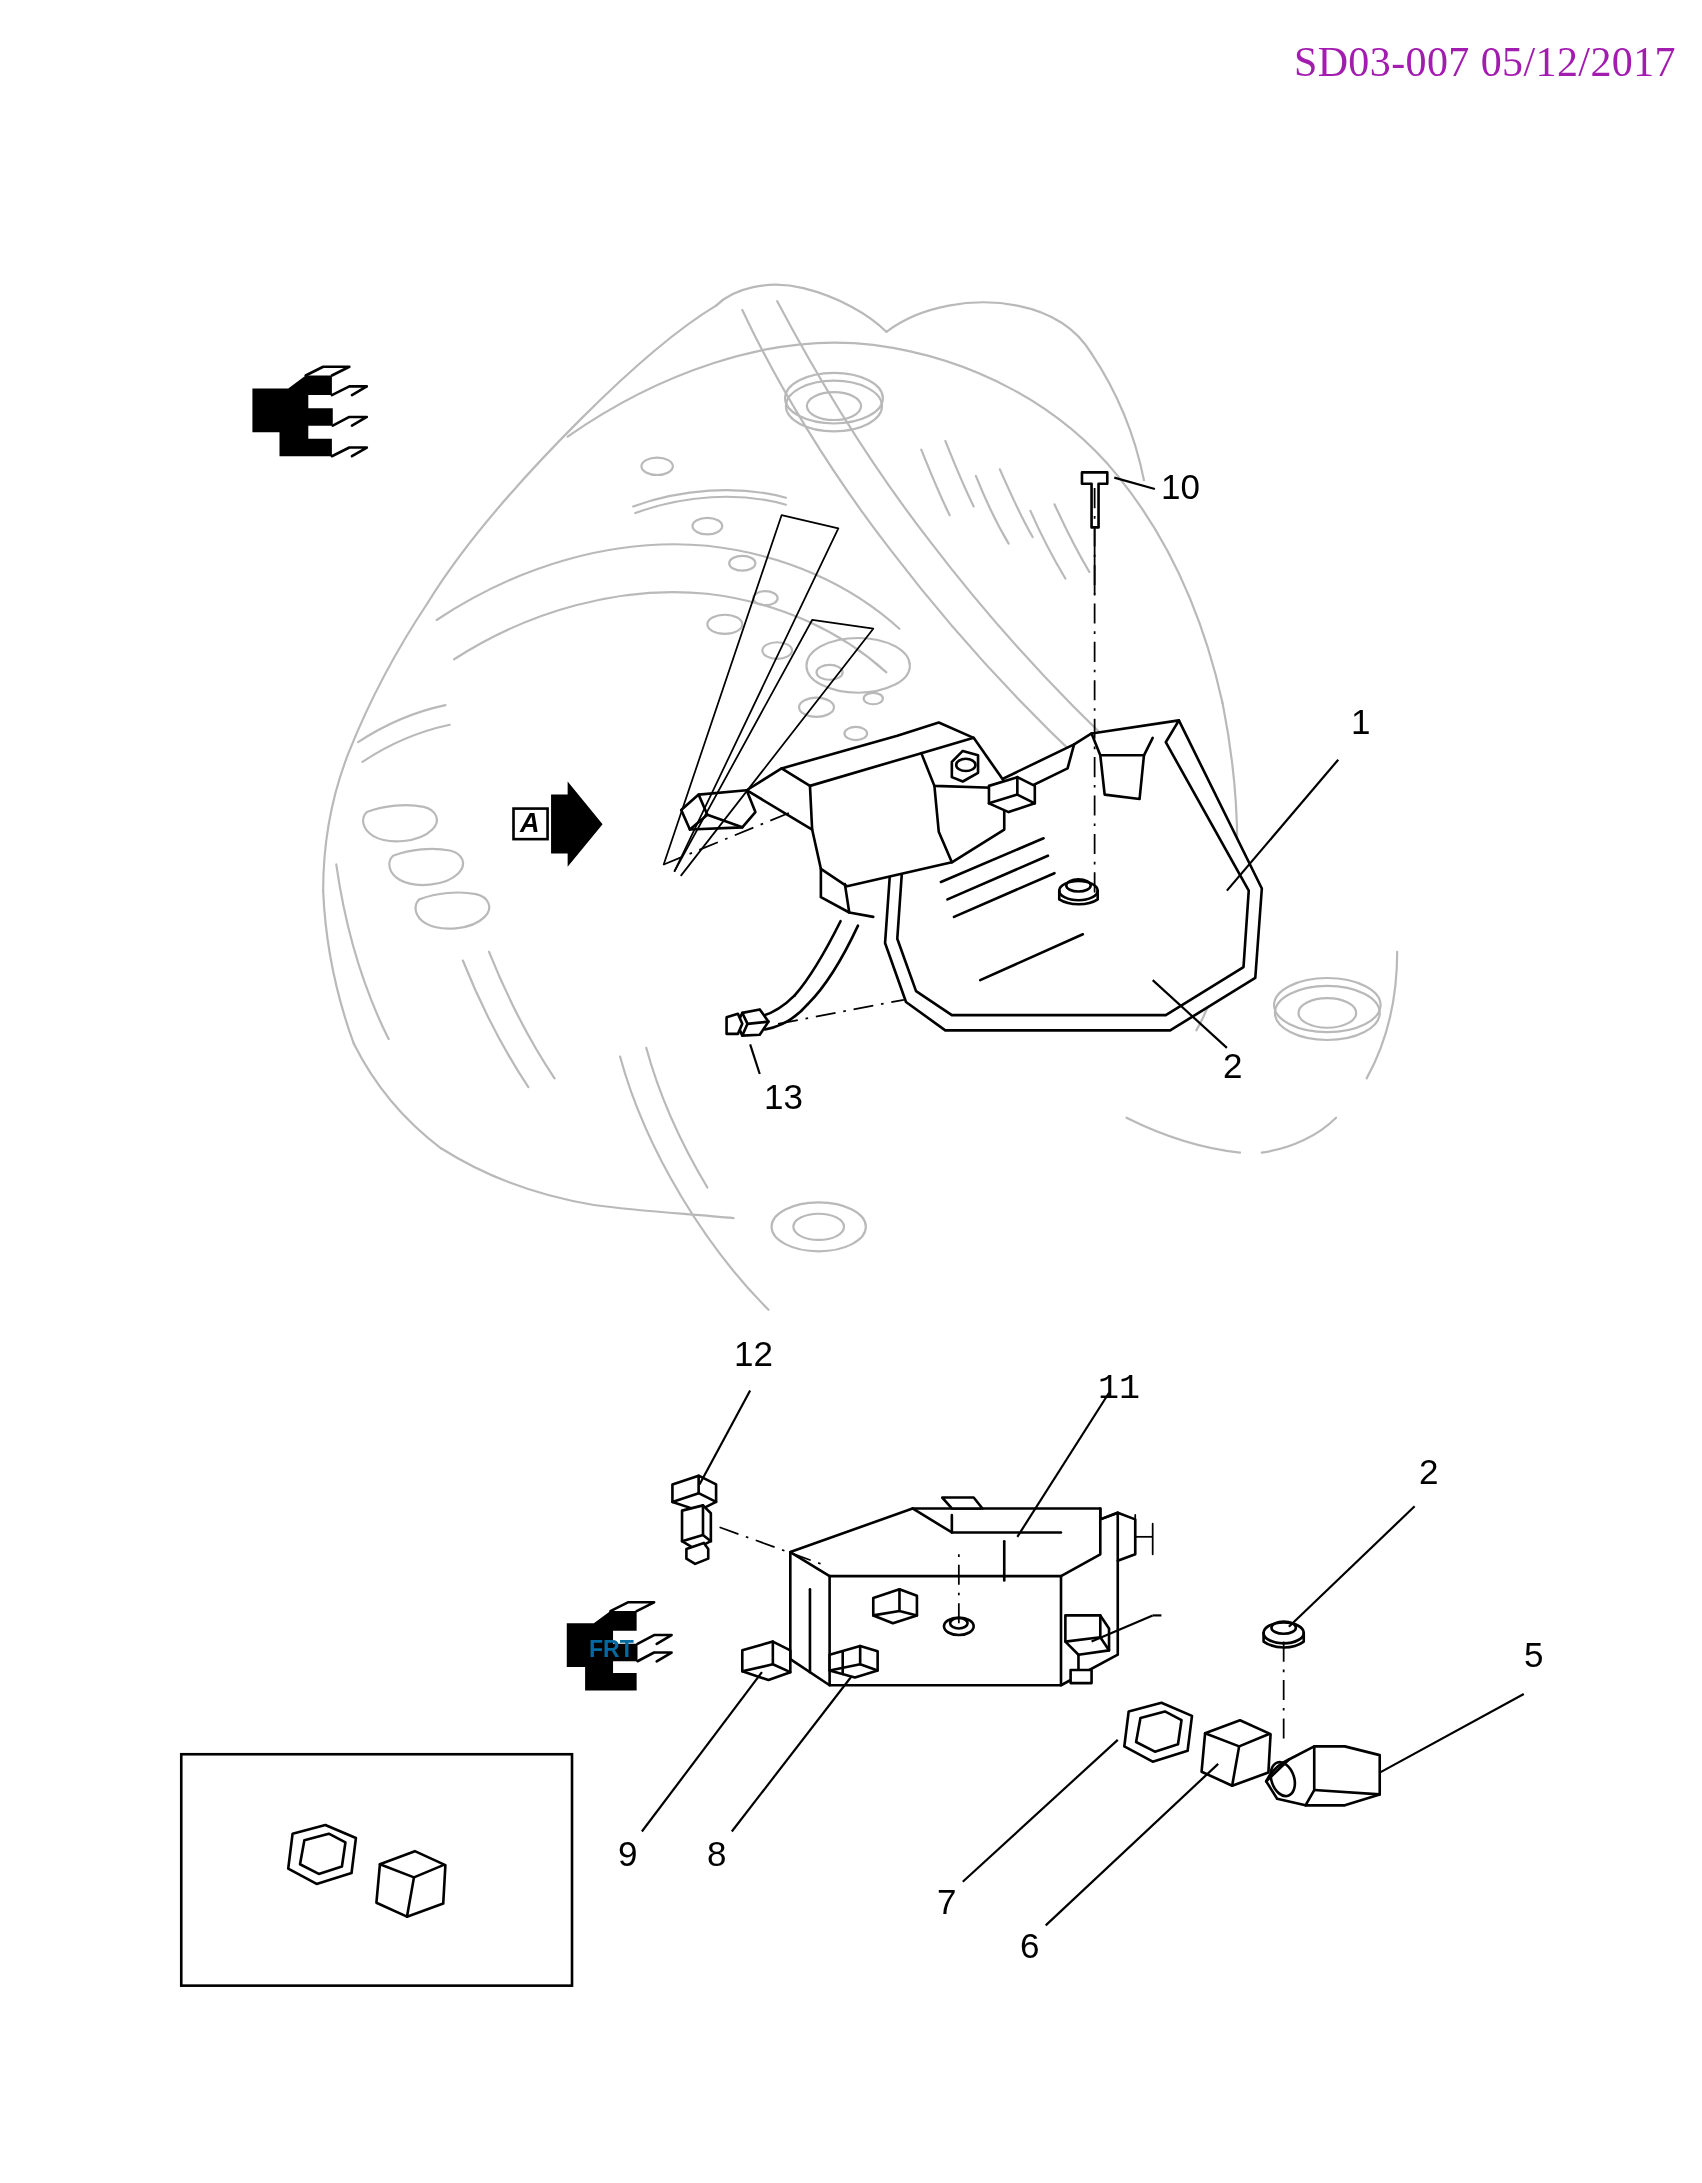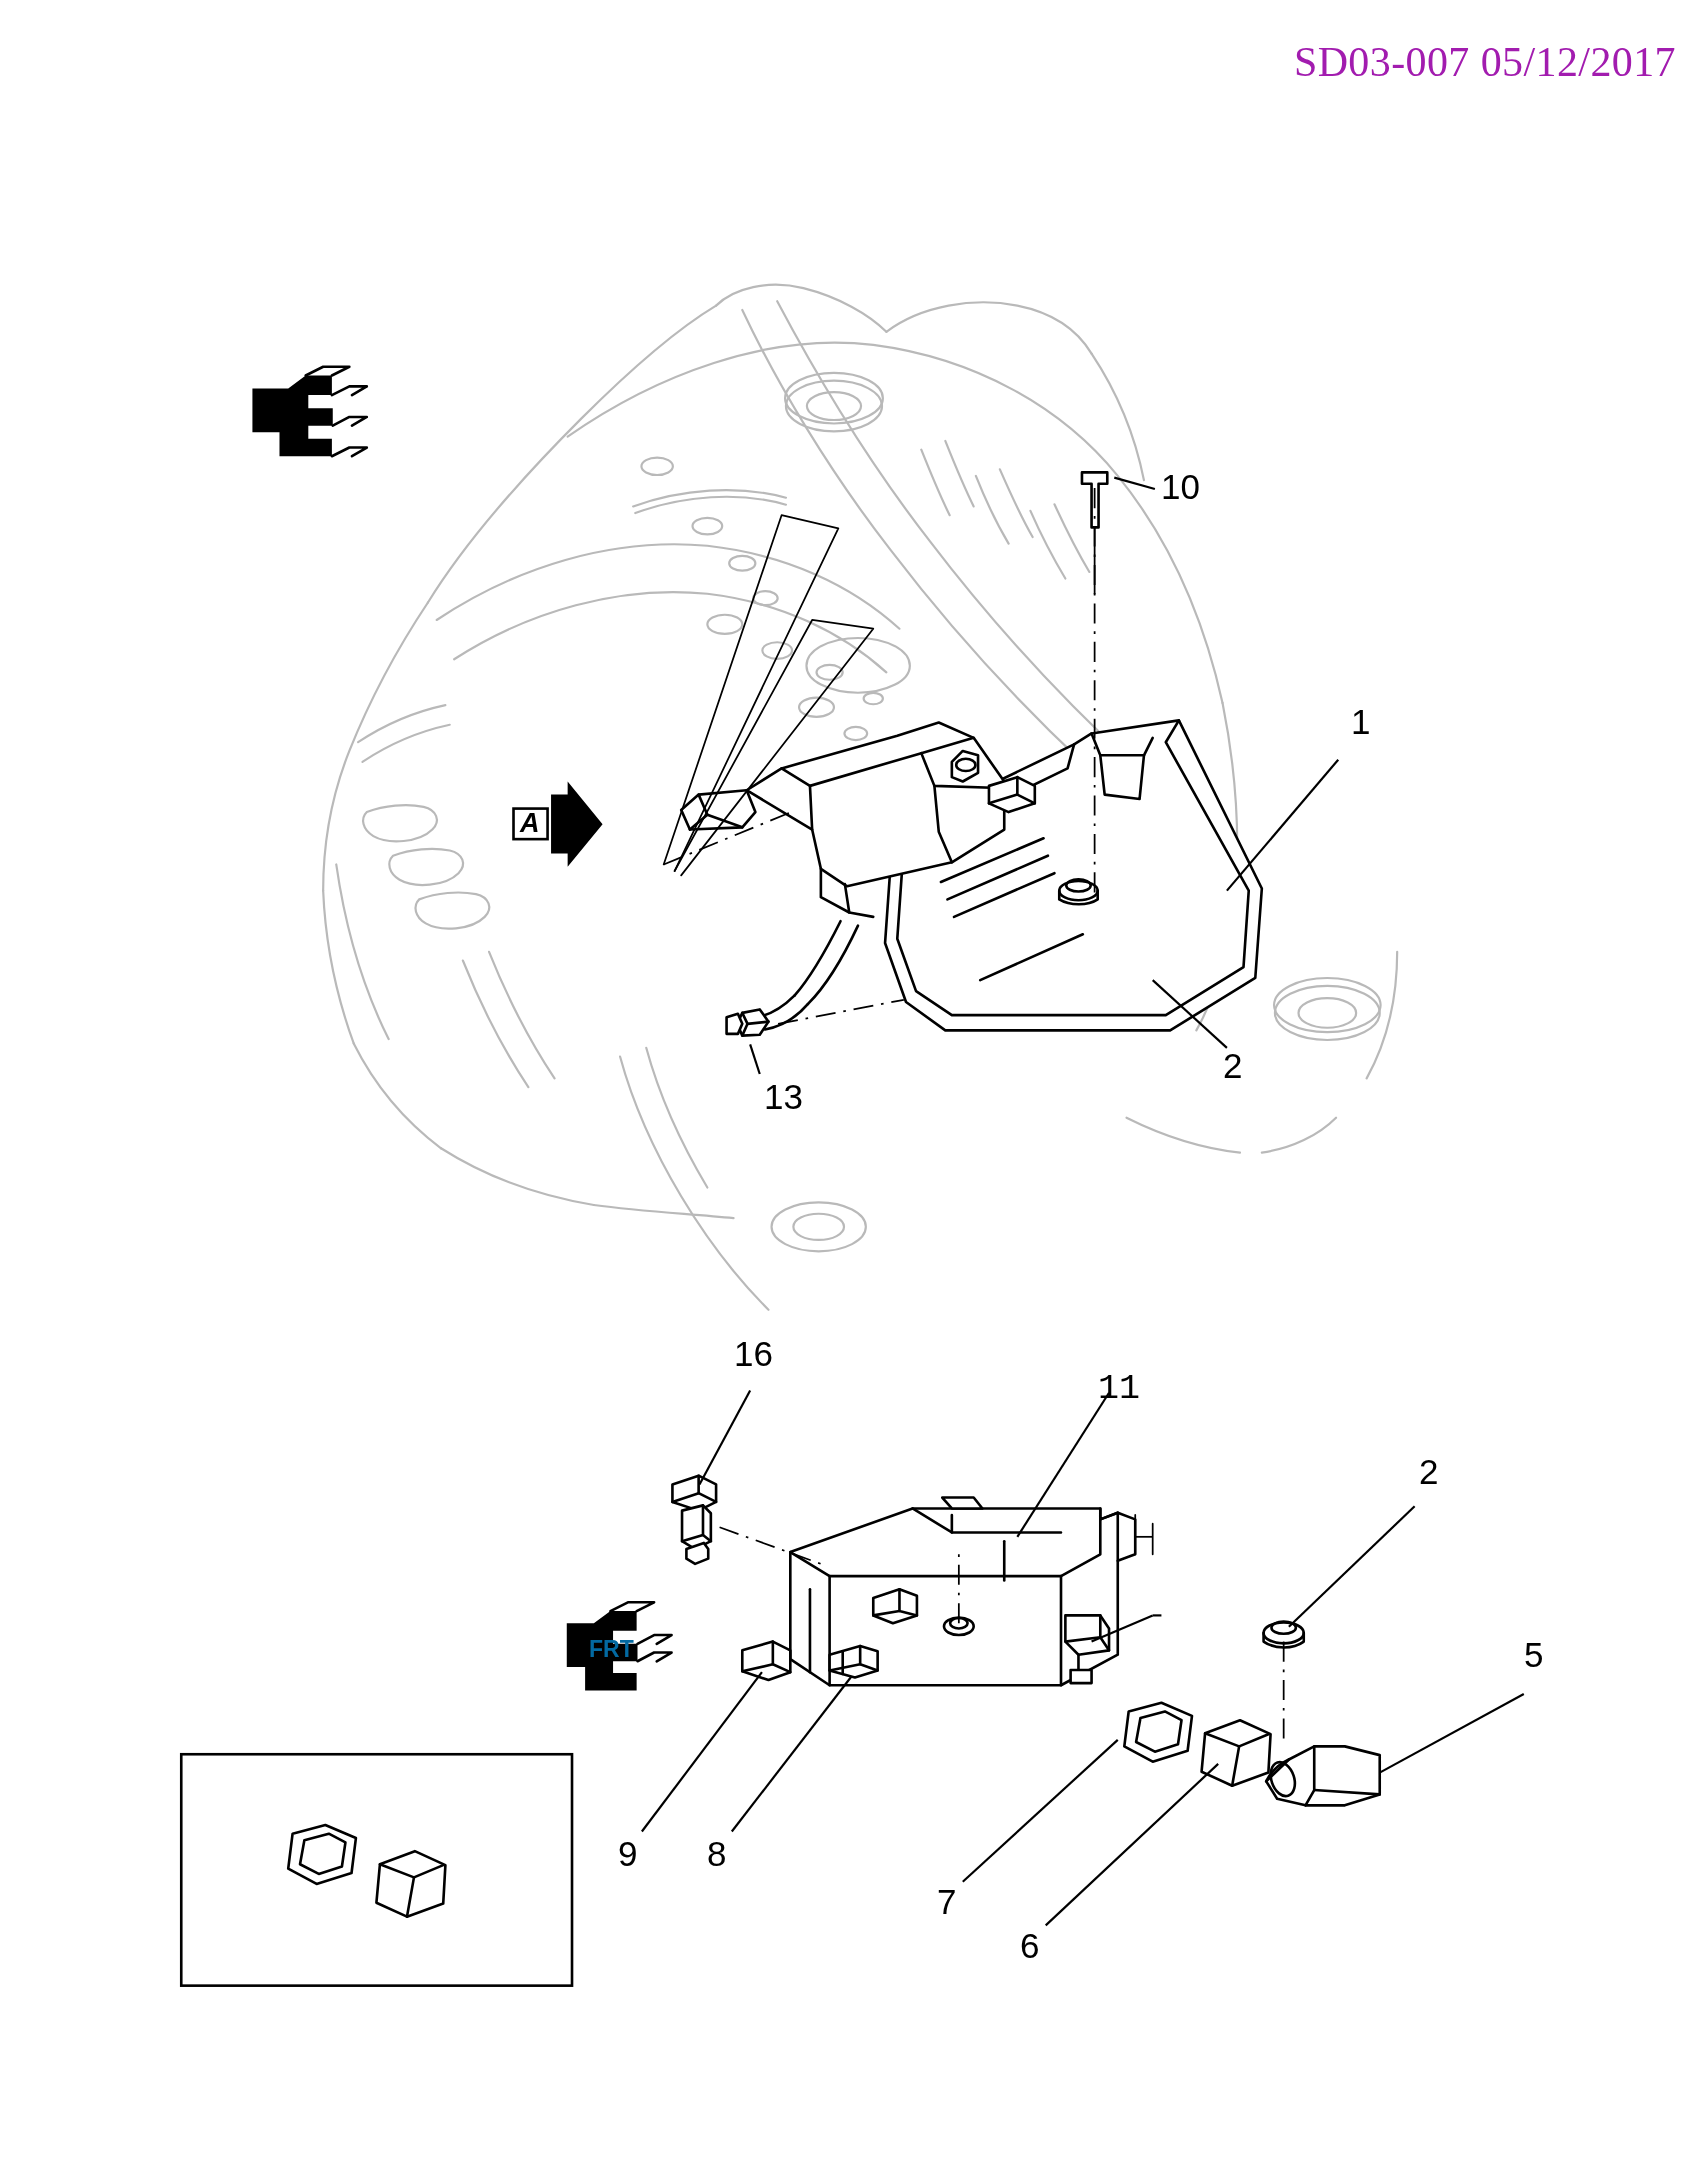--- a/index.html
+++ b/index.html
@@ -318,21 +318,21 @@
       <path class="partl" d="M870 4270 L948 4300 L1015 4272"></path>
       <path class="partl" d="M948 4300 L932 4390"></path>
     </g>
 
   </svg>
 
   <div class="callout" style="left:1161px; top:469px;">10</div>
   <div class="callout" style="left:1351px; top:704px;">1</div>
   <div class="callout" style="left:1223px; top:1048px;">2</div>
   <div class="callout" style="left:738px; top:1079px;margin-left:26px;">13</div>
-  <div class="callout" style="left:734px; top:1336px;">16</div>
+  <div class="callout" style="left:734px; top:1336px;">12</div>
   <div class="callout" style="left:1098px; top:1372px;font-family:Liberation Mono, monospace;">11</div>
   <div class="callout" style="left:1419px; top:1454px;">2</div>
   <div class="callout" style="left:1524px; top:1637px;">5</div>
   <div class="callout" style="left:618px; top:1836px;">9</div>
   <div class="callout" style="left:707px; top:1836px;">8</div>
   <div class="callout" style="left:937px; top:1884px;">7</div>
   <div class="callout" style="left:1020px; top:1928px;">6</div>
 
   <div class="callout" style="left:520px; top:810px; font-size:27px; font-style:italic; font-weight:bold;">A</div>
   <div class="callout" style="left:589px; top:1638px; font-size:23px; color:#0369a1; font-weight:bold;">FRT</div>

